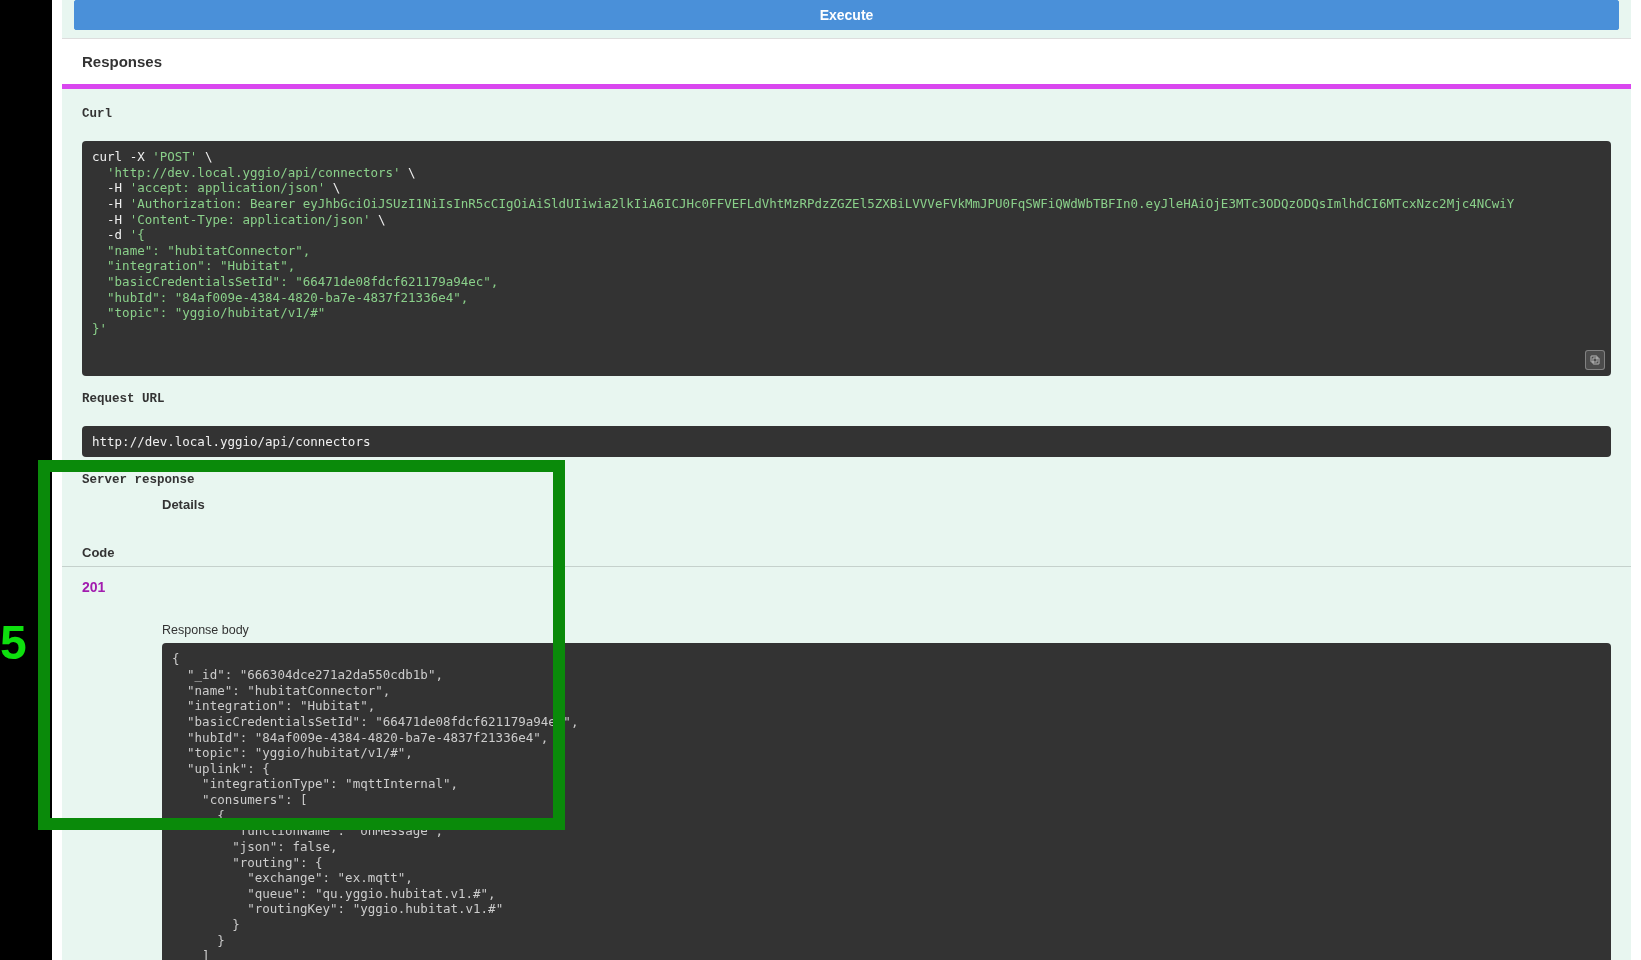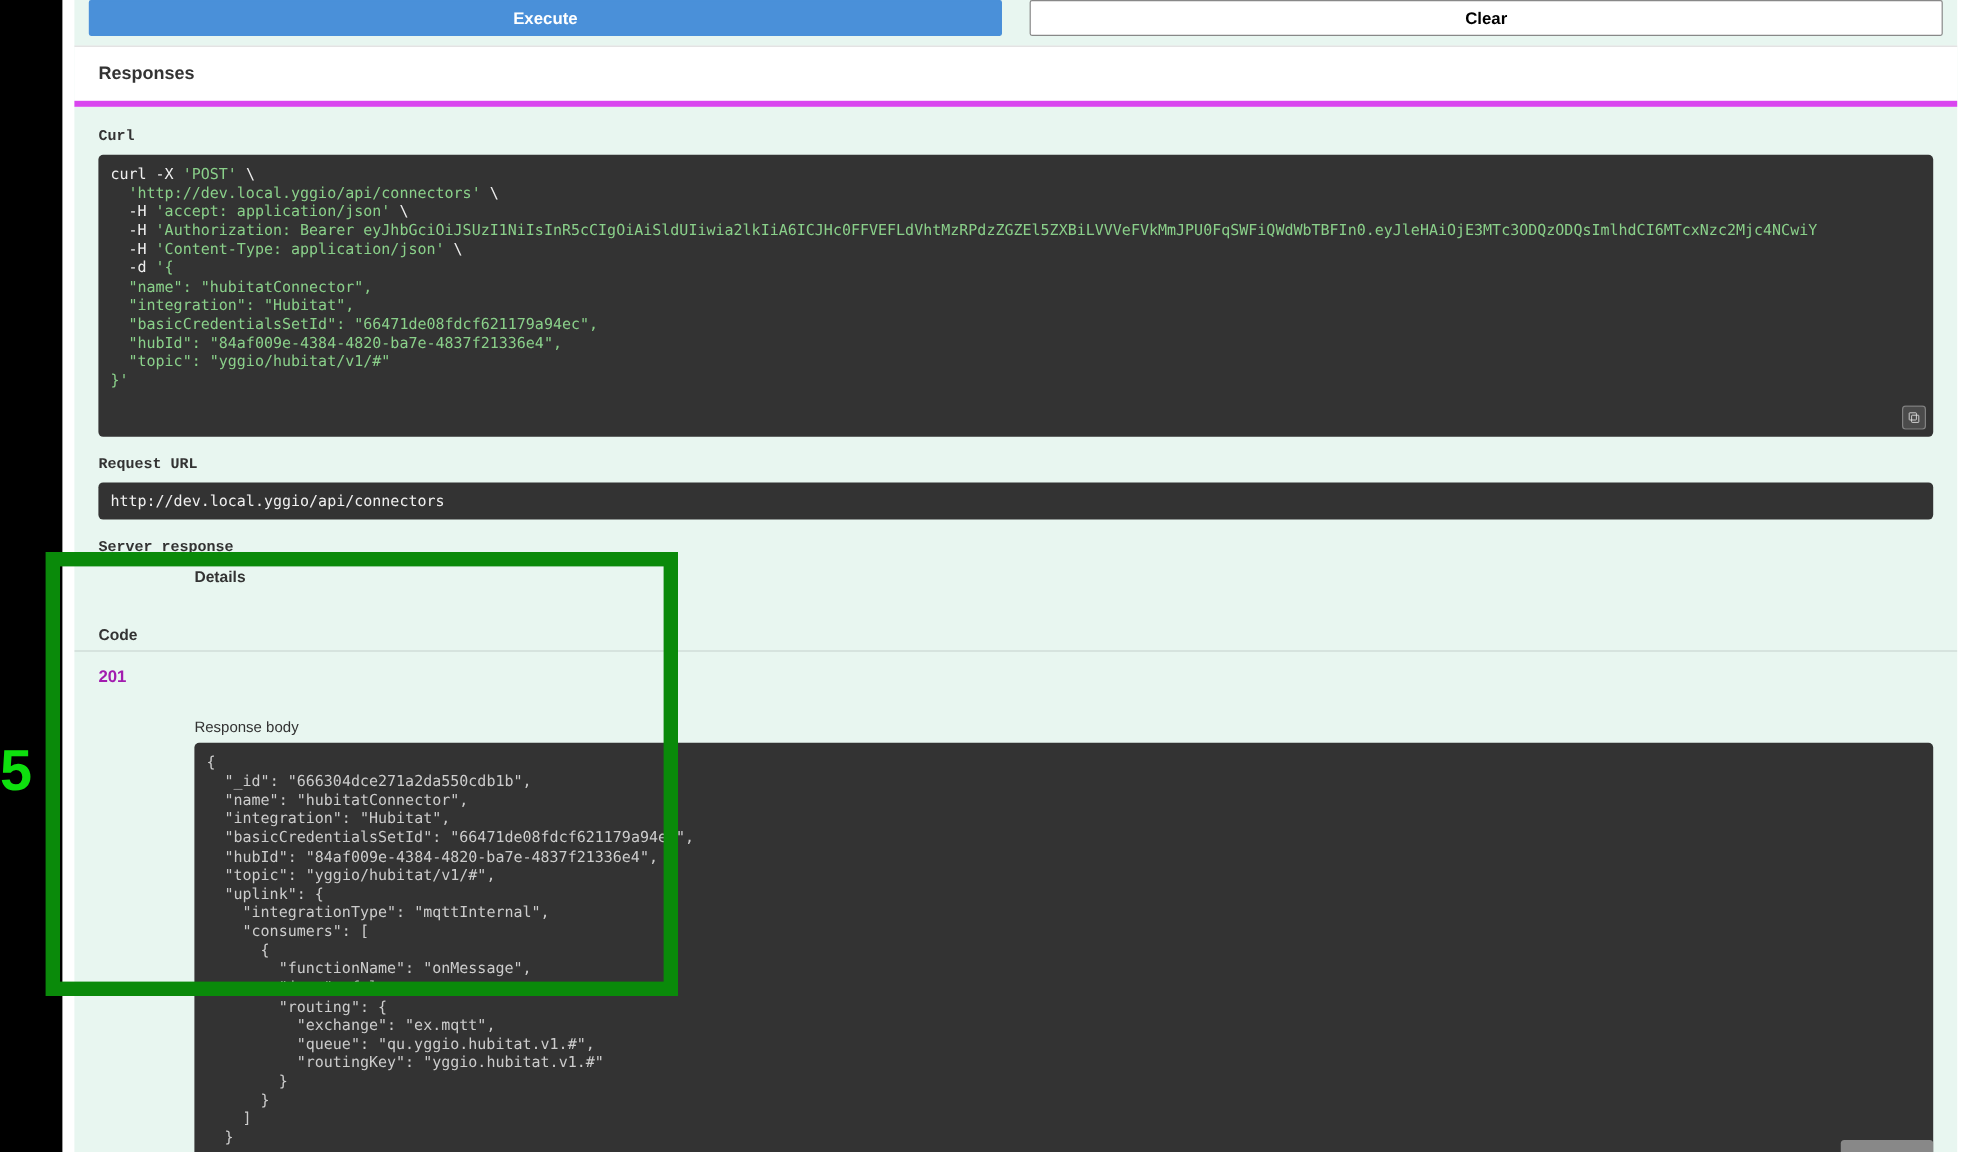--- a/index.html
+++ b/index.html
@@ -62,21 +62,21 @@
   color: #333;
   padding: 4px 20px;
   font-family: Liberation Mono, monospace;
 }
 .code-block {
   background: #333333;
   color: #ccc;
   font-family: "Consolas","Menlo",monospace;
   font-size: 12.5px;
   line-height: 1.25;
-  margin: 4px 20px 12px 20px;
+  margin: 16px 20px 12px 20px;
   padding: 8px 10px;
   border-radius: 4px;
   white-space: pre;
   overflow: hidden;
   position: relative;
 }
 .code-block .s { color: #8ad08a; }
 .code-block .k { color: #f0f0f0; }
 .table-head {
   display: flex;
@@ -172,21 +172,20 @@
   min-height: 360px;
 }
 </style>
 </head>
 <body>
 
 <div class="viewport">
   <div class="panel">
     <div class="btn-row">
       <button class="btn execute">Execute</button>
-      <button class="btn">Clear</button>
     </div>
 
     <div class="responses-header">
       <h4>Responses</h4>
     </div>
 
     <div class="section-label">Curl</div>
     <div class="code-block"><span class="k">curl -X </span><span class="s">'POST'</span><span class="k"> \</span>
 <span class="k">  </span><span class="s">'http://dev.local.yggio/api/connectors'</span><span class="k"> \</span>
 <span class="k">  -H </span><span class="s">'accept: application/json'</span><span class="k"> \</span>

